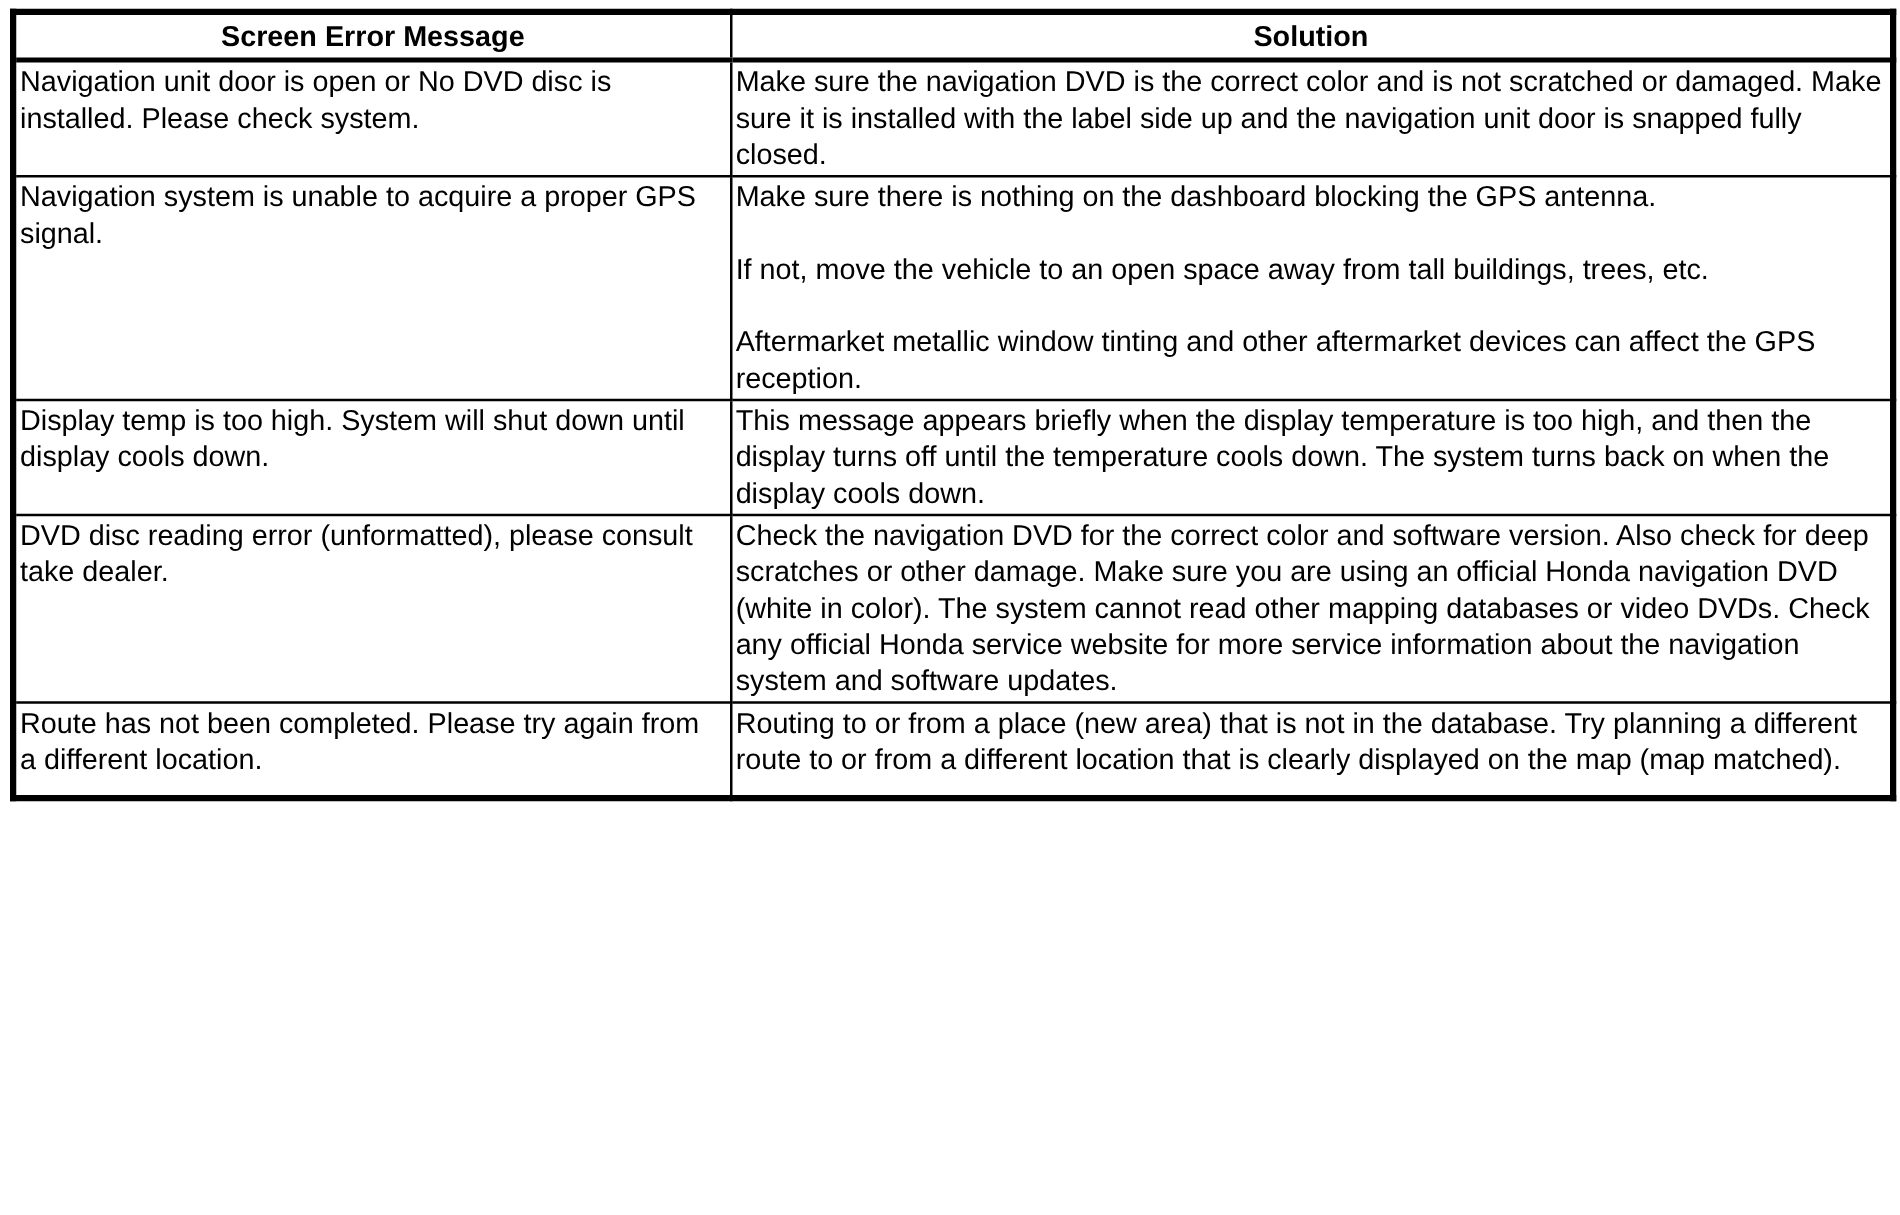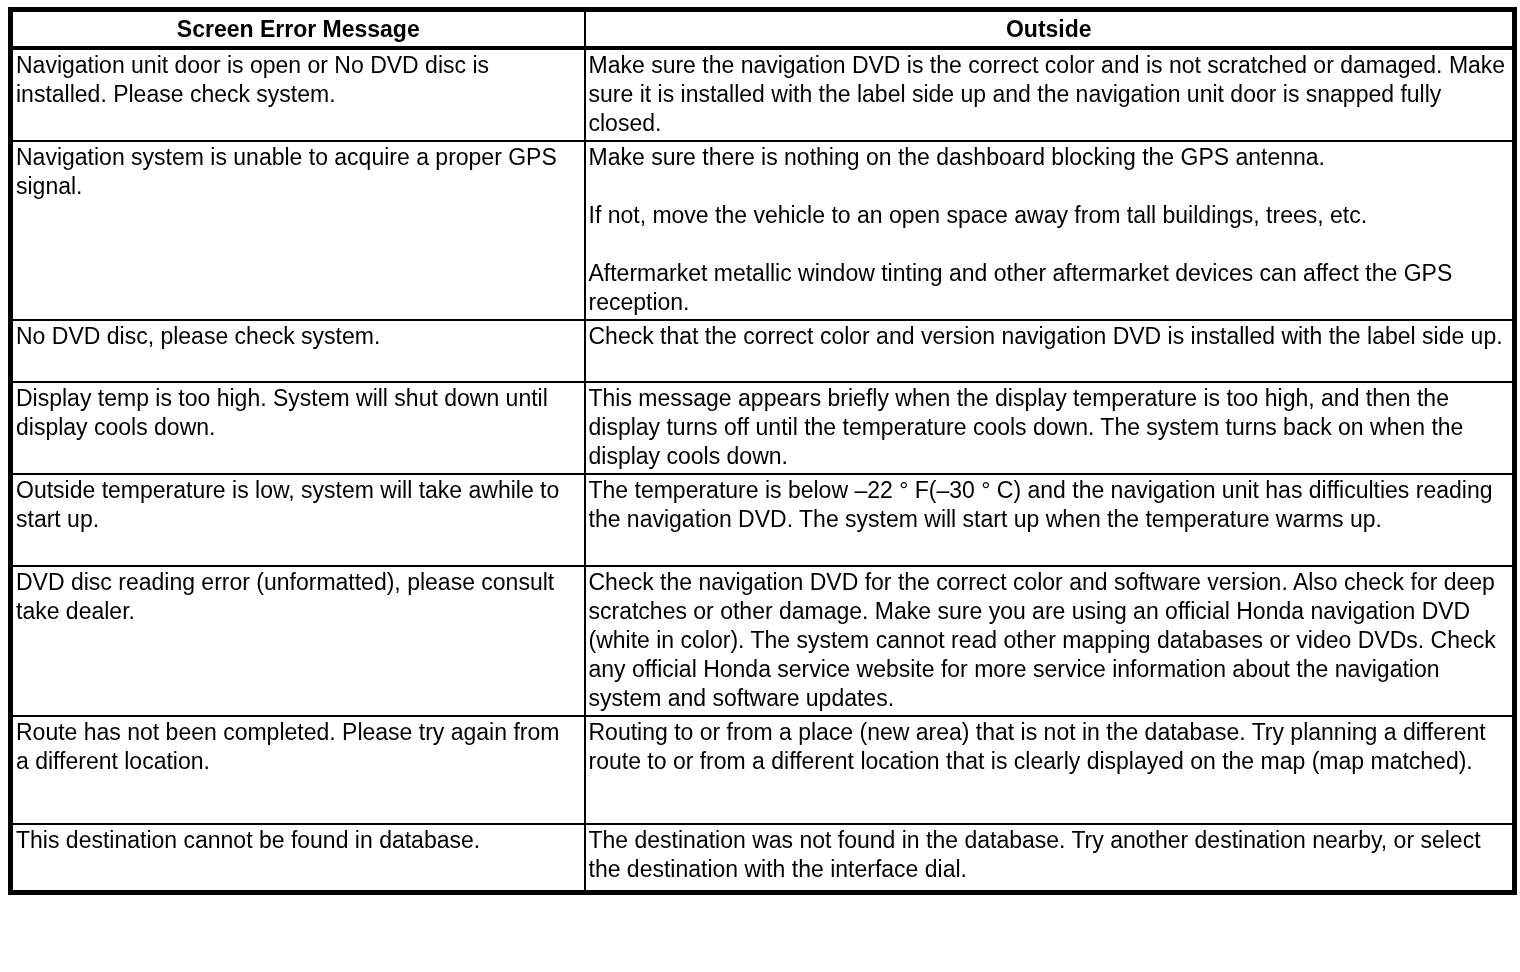--- a/index.html
+++ b/index.html
@@ -51,55 +51,43 @@
 
 <div class="page">
   <table class="err-table">
     <colgroup>
       <col class="c-err">
       <col class="c-sol">
     </colgroup>
     <thead>
       <tr>
         <th>Screen Error Message</th>
-        <th>Outside</th>
+        <th>Solution</th>
       </tr>
     </thead>
     <tbody>
       <tr style="height:86px">
         <td>Navigation unit door is open or No DVD disc is installed. Please check system.</td>
         <td>Make sure the navigation DVD is the correct color and is not scratched or damaged. Make sure it is installed with the label side up and the navigation unit door is snapped fully closed.</td>
       </tr>
       <tr style="height:176px">
         <td>Navigation system is unable to acquire a proper GPS signal.</td>
         <td>Make sure there is nothing on the dashboard blocking the GPS antenna.
 
 If not, move the vehicle to an open space away from tall buildings, trees, etc.
 
 Aftermarket metallic window tinting and other aftermarket devices can affect the GPS reception.</td>
       </tr>
-      <tr style="height:62px">
-        <td>No DVD disc, please check system.</td>
-        <td>Check that the correct color and version navigation DVD is installed with the label side up.</td>
-      </tr>
       <tr style="height:92px">
         <td>Display temp is too high. System will shut down until display cools down.</td>
         <td>This message appears briefly when the display temperature is too high, and then the display turns off until the temperature cools down. The system turns back on when the display cools down.</td>
-      </tr>
-      <tr style="height:92px">
-        <td>Outside temperature is low, system will take awhile to start up.</td>
-        <td>The temperature is below –22 ° F(–30 ° C) and the navigation unit has difficulties reading the navigation DVD. The system will start up when the temperature warms up.</td>
       </tr>
       <tr style="height:150px">
         <td>DVD disc reading error (unformatted), please consult take dealer.</td>
         <td>Check the navigation DVD for the correct color and software version. Also check for deep scratches or other damage. Make sure you are using an official Honda navigation DVD (white in color). The system cannot read other mapping databases or video DVDs. Check any official Honda service website for more service information about the navigation system and software updates.</td>
       </tr>
-      <tr style="height:108px">
+      <tr style="height:76px">
         <td>Route has not been completed. Please try again from a different location.</td>
         <td>Routing to or from a place (new area) that is not in the database. Try planning a different route to or from a different location that is clearly displayed on the map (map matched).</td>
-      </tr>
-      <tr style="height:68px">
-        <td>This destination cannot be found in database.</td>
-        <td>The destination was not found in the database. Try another destination nearby, or select the destination with the interface dial.</td>
       </tr>
     </tbody>
   </table>
 </div>
 
 </body></html>

